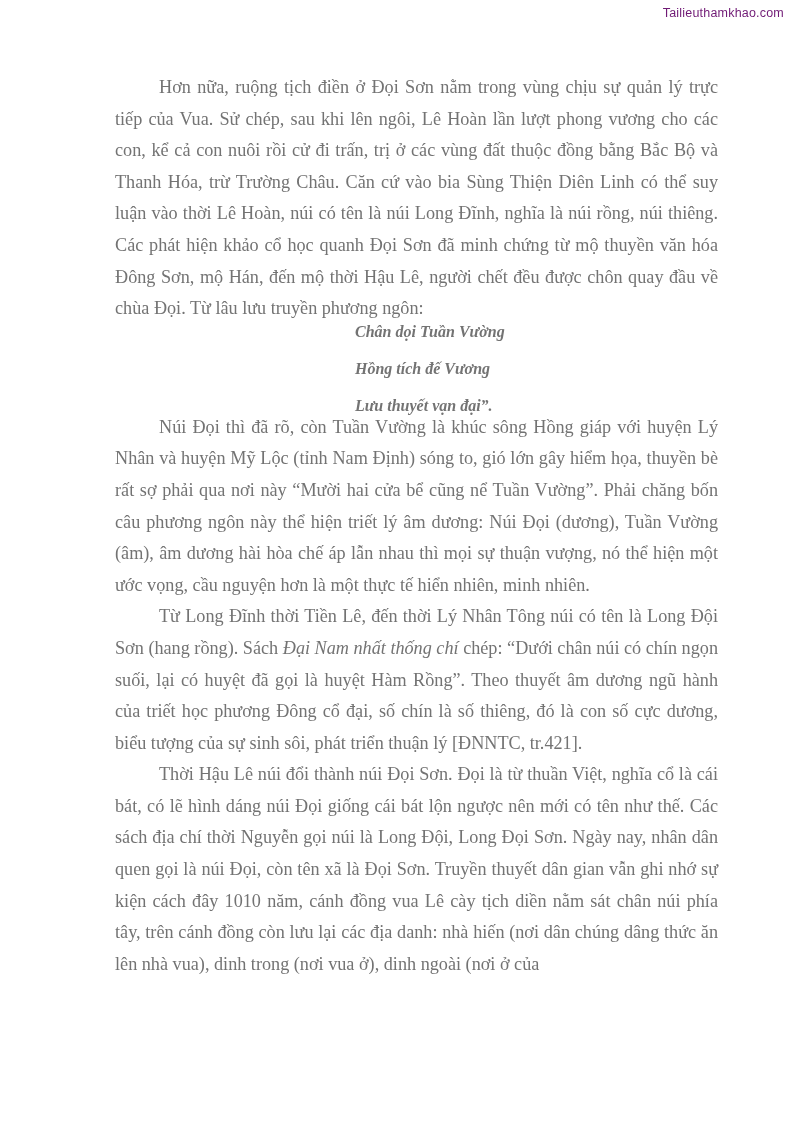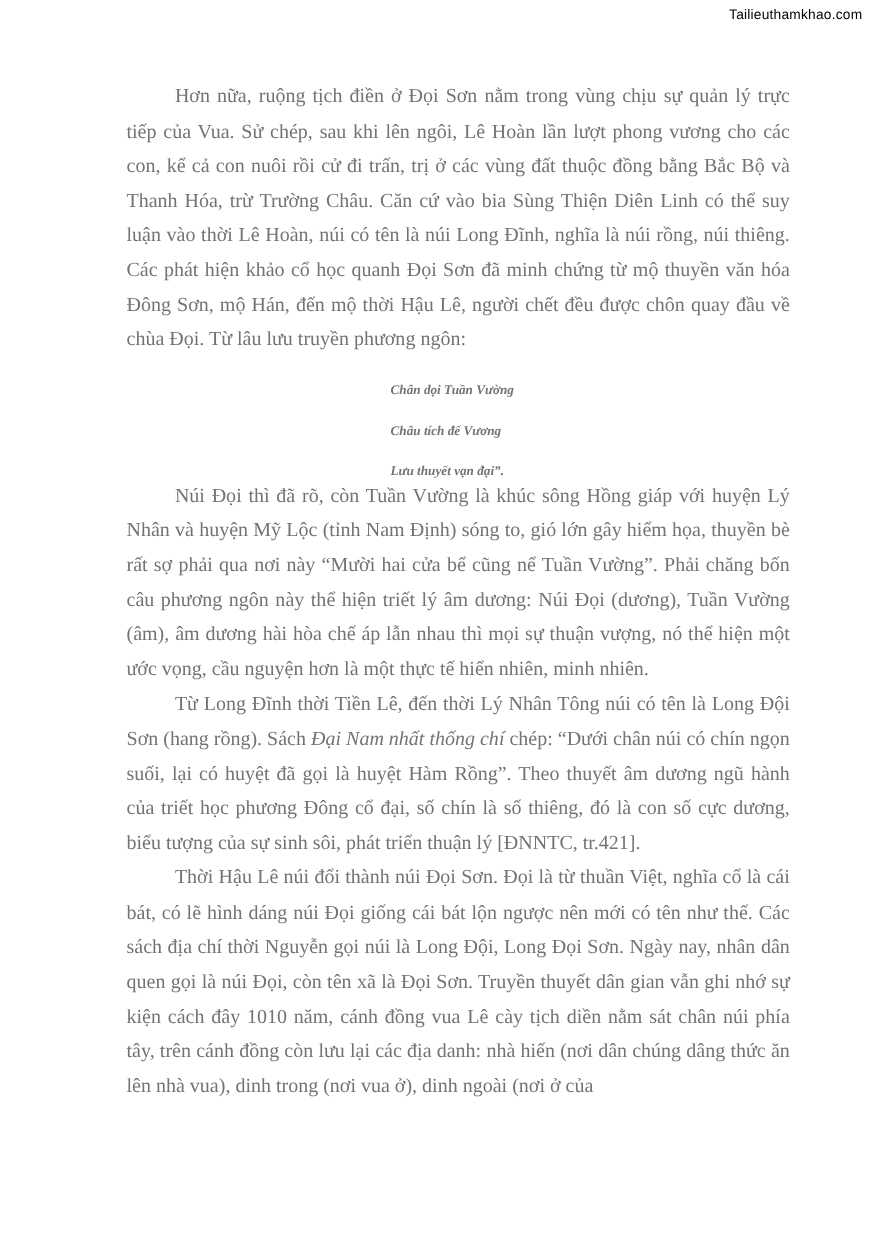--- a/index.html
+++ b/index.html
@@ -1,52 +1,52 @@
 <!DOCTYPE html>
 <html><head>
   <meta charset="utf-8">
   <style>
     html, body { margin: 0; padding: 0; background: #ffffff; }
     body { width: 794px; height: 1123px; position: relative; overflow: hidden; }
     .watermark {
       position: absolute; top: 6px; right: 10px;
       font-family: "Liberation Sans", sans-serif; font-size: 12.5px;
-      color: #000000; letter-spacing: 0.2px;
+      color: #701a75; letter-spacing: 0.2px;
     }
     .page {
       position: absolute; left: 115px; top: 72px; width: 603px;
       font-family: "Liberation Serif", serif; font-size: 18.2px; color: #737373;
       line-height: 31.6px;
     }
     .para { margin: 0; text-align: justify; text-indent: 44px; }
     .poem { margin: 0; }
     .poem .first {
       font-style: italic; font-size: 17px; line-height: 28px;
       padding-left: 238px; margin-top: 2px; margin-bottom: 6px;
     }
     .poem .line {
-      font-style: italic; font-weight: bold; font-size: 12px;
-      line-height: 13px; padding-left: 240px; margin-bottom: 24px; margin-top: 23px;
+      font-style: italic; font-weight: bold; font-size: 16px;
+      line-height: 13px; padding-left: 240px; margin-bottom: 24px;
     }
     .poem .line.last { margin-bottom: 4px; }
     .para.after-poem { margin-top: -4px; }
     em { font-style: italic; }
     b { font-weight: normal; }
   </style>
 </head>
 <body>
 
 <div class="watermark">Tailieuthamkhao.com</div>
 
 <div class="page">
   <p class="para">Hơn nữa, ruộng tịch điền ở Đọi Sơn nằm trong vùng chịu sự quản lý trực tiếp của Vua. Sử chép, sau khi lên ngôi, Lê Hoàn lần lượt phong vương cho các con, kể cả con nuôi rồi cử đi trấn, trị ở các vùng đất thuộc đồng bằng Bắc Bộ và Thanh Hóa, trừ Trường Châu. Căn cứ vào bia Sùng Thiện Diên Linh có thể suy luận vào thời Lê Hoàn, núi có tên là núi Long Đĩnh, nghĩa là núi rồng, núi thiêng. Các phát hiện khảo cổ học quanh Đọi Sơn đã minh chứng từ mộ thuyền văn hóa Đông Sơn, mộ Hán, đến mộ thời Hậu Lê, người chết đều được chôn quay đầu về chùa Đọi. Từ lâu lưu truyền phương ngôn:</p>
 
   <div class="poem">
     <div class="line">Chân dọi Tuần Vường</div>
-    <div class="line">Châu tích đế Vương</div>
+    <div class="line">Hồng tích đế Vương</div>
     <div class="line last">Lưu thuyết vạn đại”.</div>
   </div>
 
   <p class="para after-poem">Núi Đọi thì đã rõ, còn Tuần Vường là khúc sông Hồng giáp với huyện Lý Nhân và huyện Mỹ Lộc (tỉnh Nam Định) sóng to, gió lớn gây hiểm họa, thuyền bè rất sợ phải qua nơi này “Mười hai cửa bể cũng nể Tuần Vường”. Phải chăng bốn câu phương ngôn này thể hiện triết lý âm dương: Núi Đọi (dương), Tuần Vường (âm), âm dương hài hòa chế áp lẫn nhau thì mọi sự thuận vượng, nó thể hiện một ước vọng, cầu nguyện hơn là một thực tế hiển nhiên, minh nhiên.</p>
 
   <p class="para"><span>Từ Long Đĩnh thời Tiền Lê, đến thời Lý Nhân Tông núi có tên là Long Đội Sơn (hang rồng). Sách </span><em>Đại Nam nhất thống chí</em><span> chép: “Dưới chân núi có chín ngọn suối, lại có huyệt đã gọi là huyệt Hàm Rồng”. Theo thuyết âm dương ngũ hành của triết học phương Đông cổ đại, số chín là số thiêng, đó là con số cực dương, biểu tượng của sự sinh sôi, phát triển thuận lý [</span><b>ĐNNTC</b><span>, tr.421].</span></p>
 
   <p class="para">Thời Hậu Lê núi đổi thành núi Đọi Sơn. Đọi là từ thuần Việt, nghĩa cổ là cái bát, có lẽ hình dáng núi Đọi giống cái bát lộn ngược nên mới có tên như thế. Các sách địa chí thời Nguyễn gọi núi là Long Đội, Long Đọi Sơn. Ngày nay, nhân dân quen gọi là núi Đọi, còn tên xã là Đọi Sơn. Truyền thuyết dân gian vẫn ghi nhớ sự kiện cách đây 1010 năm, cánh đồng vua Lê cày tịch diền nằm sát chân núi phía tây, trên cánh đồng còn lưu lại các địa danh: nhà hiến (nơi dân chúng dâng thức ăn lên nhà vua), dinh trong (nơi vua ở), dinh ngoài (nơi ở của</p>
 </div>
 

